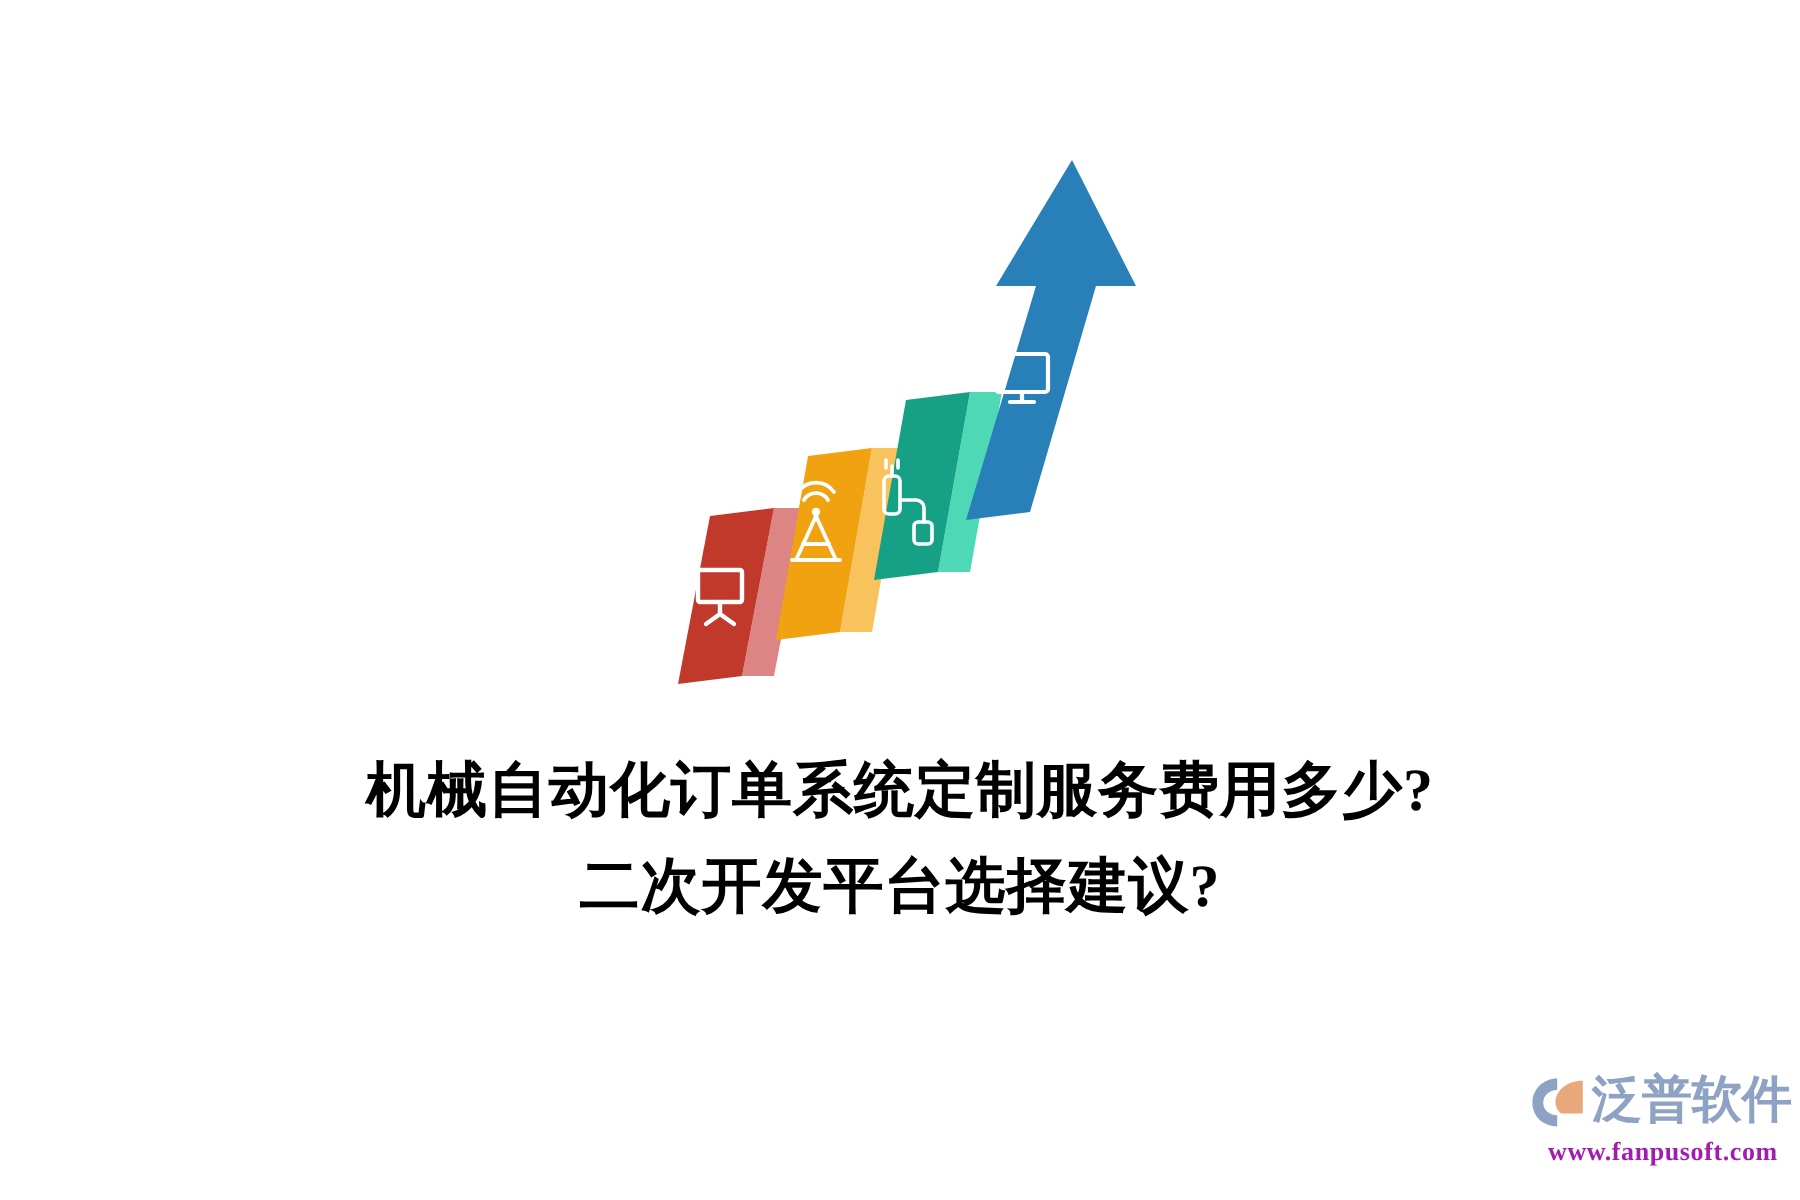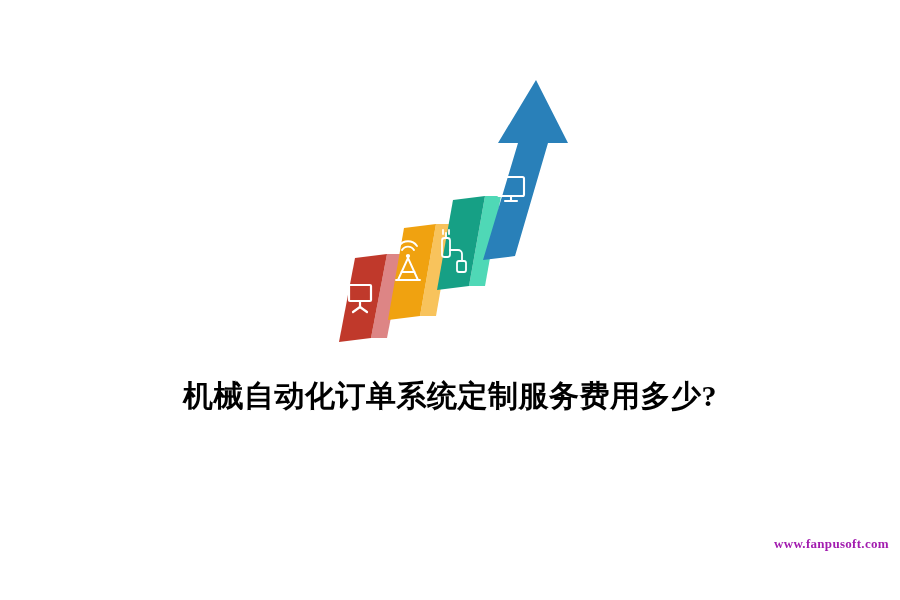--- a/index.html
+++ b/index.html
@@ -149,19 +149,29 @@
           <line x1="181" y1="116" x2="181" y2="121"></line>
           <line x1="175" y1="121" x2="187" y2="121"></line>
         </g>
       </g>
 
     </svg>
   </div>
 
   <div id="headline">
     <span class="headline-line">机械自动化订单系统定制服务费用多少?</span>
+    <span class="headline-line">二次开发平台选择建议?</span>
   </div>
 
   <div id="logo">
+    <div id="logo-row">
+      <span id="logo-mark">
+        <svg viewBox="0 0 28 28" xmlns="http://www.w3.org/2000/svg">
+          <path d="M13.6,2.2 C6.6,2.2 1.2,7.6 1.2,14.4 C1.2,21.2 6.6,26.2 13.6,26.2 L13.6,20.6 C9.6,20.6 6.6,17.9 6.6,14.4 C6.6,10.9 9.6,8.0 13.6,8.0 Z" fill="#8ea2c4"></path>
+          <path d="M26.4,3.4 C26.4,3.4 19.0,3.0 14.6,8.6 C11.8,12.1 12.2,17.4 15.6,19.8 L26.4,19.8 Z" fill="#e8a87c"></path>
+        </svg>
+      </span>
+      <span id="logo-wordmark">泛普软件</span>
+    </div>
     <div id="logo-url">www.fanpusoft.com</div>
   </div>
 
 </div>
 
 </body></html>

